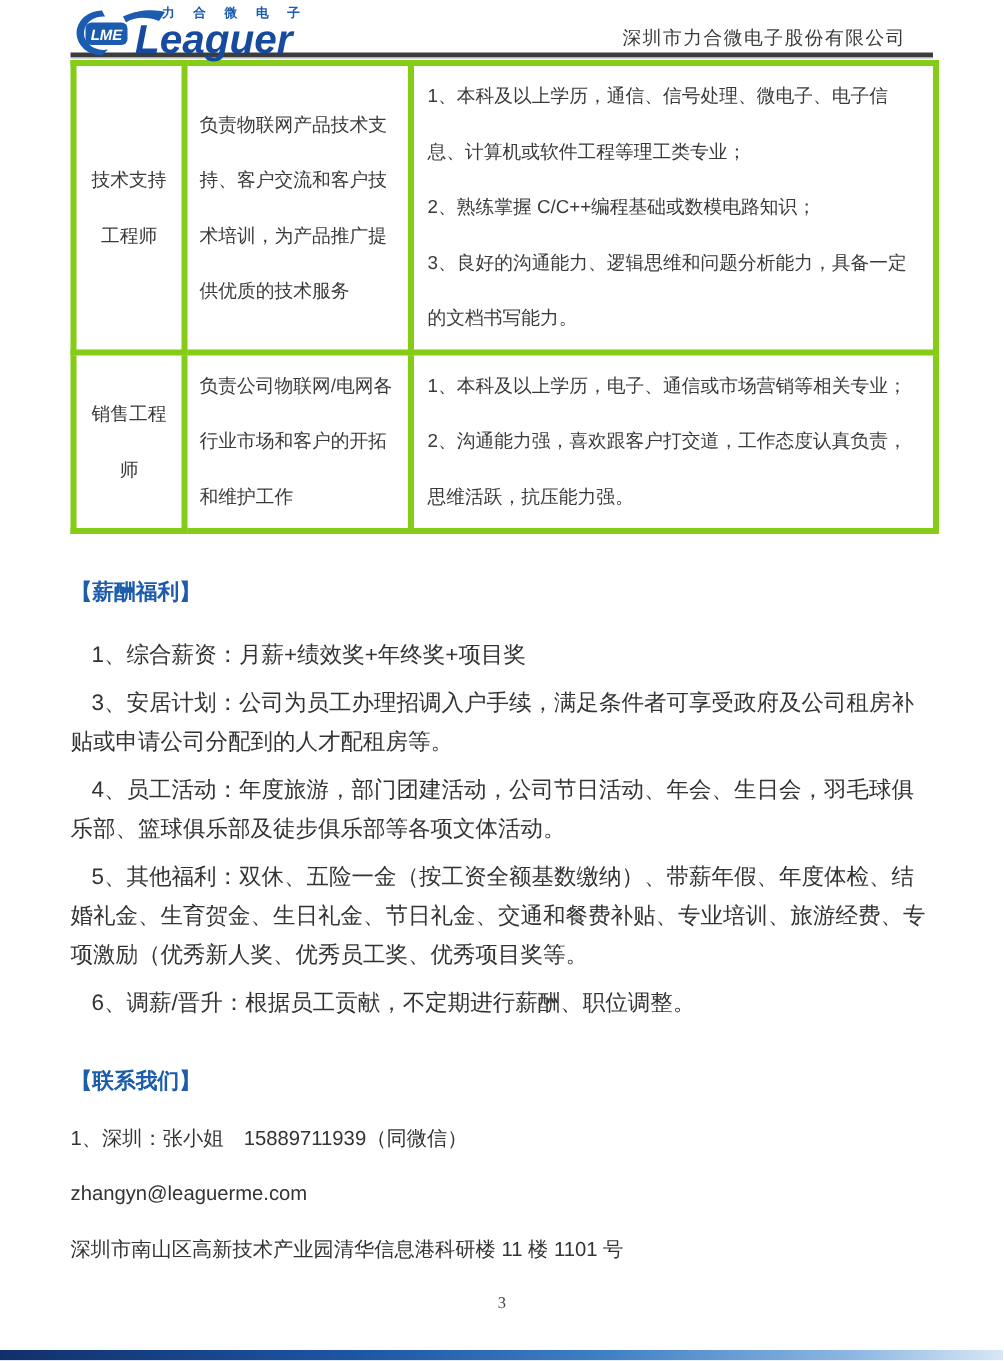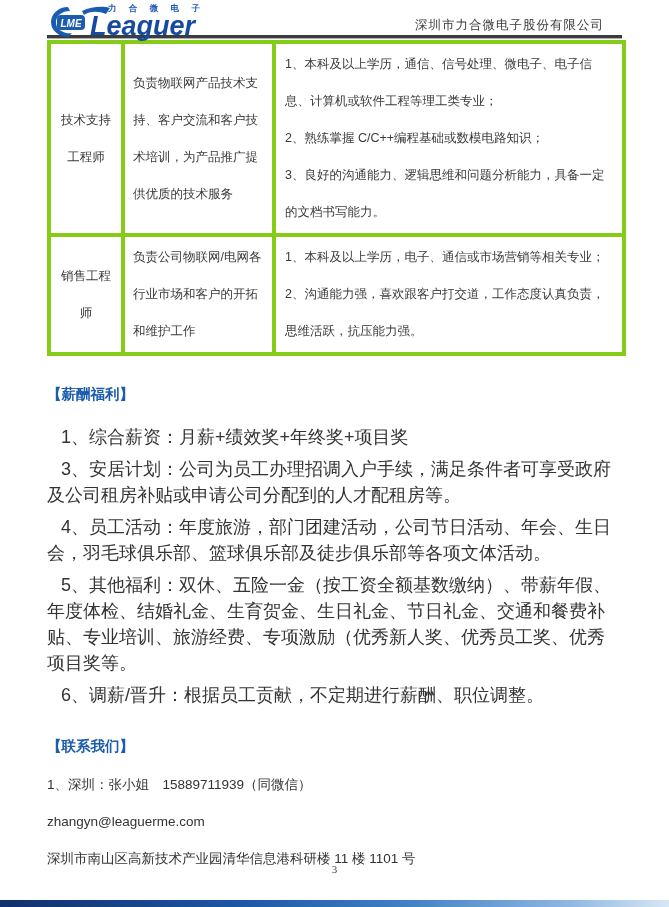--- a/index.html
+++ b/index.html
@@ -51,21 +51,21 @@
   tr.row-2 { height:112px; }
   
   .section-title {
     margin:29px 47px 0 47px;
     font-size:14.5px;
     font-weight:bold;
     color:#1c5caa;
   }
   .benefits-list { margin:20px 47px 0 47px; }
   .benefits-list p {
-    font-size:18px; color:#333;
+    font-size:15px; color:#333;
     line-height:26px;
     text-indent:14px;
     margin:0 0 6px 0;
   }
   .contact-list { margin:16px 47px 16px 47px; }
   .contact-list p {
     font-size:13.5px; color:#333;
     line-height:26px;
     margin:0 0 11px 0;
   }

